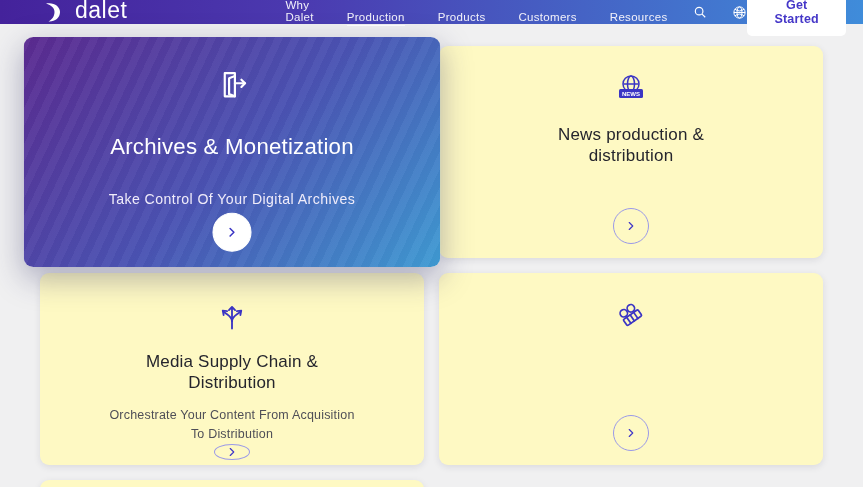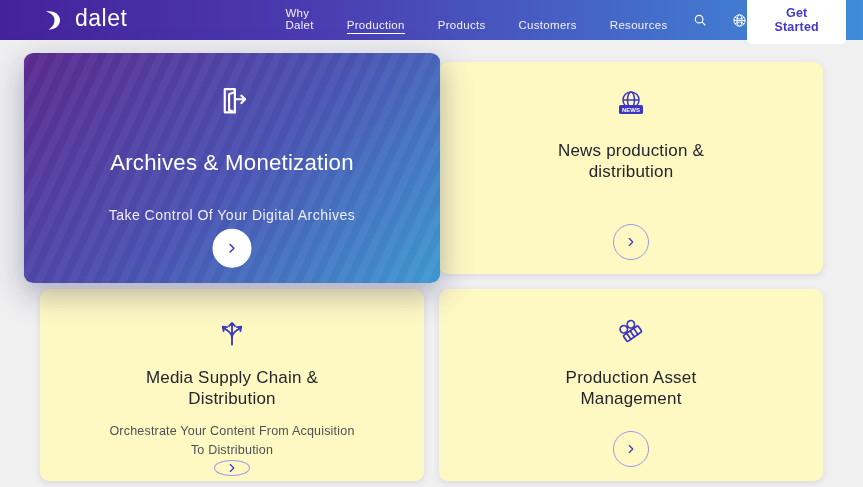--- a/index.html
+++ b/index.html
@@ -1,21 +1,21 @@
 <!DOCTYPE html>
 <html><head>
 <meta charset="utf-8">
 <style>
   * { margin:0; padding:0; box-sizing:border-box; }
   html,body { width:863px; height:487px; overflow:hidden; }
   body { font-family:"Liberation Sans", sans-serif; background:#f0f0f1; }
 
   
   .navbar {
-    height:40px; width:100%;
+    height:24px; width:100%;
     background:linear-gradient(90deg,#44229b 0%,#4b3ab0 35%,#3f8cda 100%);
     display:flex; align-items:center;
     padding:0 38px 0 40px;
   }
   .logo { display:flex; align-items:center; gap:9px; cursor:pointer; }
   .logo-mark svg { display:block; }
   .logo-text { color:#fff; font-size:23px; font-weight:500; letter-spacing:.5px; line-height:1; padding-bottom:3px; }
   .nav-menu { display:flex; align-items:flex-end; gap:33px; margin-left:158px; }
   .nav-item {
     color:#f2f1fa; font-size:11.5px; letter-spacing:.3px; cursor:pointer;
@@ -180,21 +180,20 @@
           <g transform="rotate(-35 14 13)">
             <circle cx="10" cy="8.5" r="3"></circle>
             <circle cx="17" cy="8.5" r="3"></circle>
             <rect x="6.5" y="12.5" width="14.5" height="6" rx="1"></rect>
             <line x1="10" y1="12.5" x2="10" y2="18.5"></line>
             <line x1="13.5" y1="12.5" x2="13.5" y2="18.5"></line>
             <line x1="17" y1="12.5" x2="17" y2="18.5"></line>
           </g>
         </svg>
       </span>
-      <h3>Production Asset Management</h3>
       <button class="arrow-btn">
         <svg width="14" height="14" viewBox="0 0 24 24" fill="none" stroke="currentColor" stroke-width="2" stroke-linecap="round" stroke-linejoin="round">
             <polyline points="9 6 15 12 9 18"></polyline>
           </svg>
       </button>
     </div>
 
     <div class="card">
       <span class="icon">
         <svg width="34" height="30" viewBox="0 0 28 24" fill="none" stroke="currentColor" stroke-width="1.4" stroke-linecap="round" stroke-linejoin="round">

